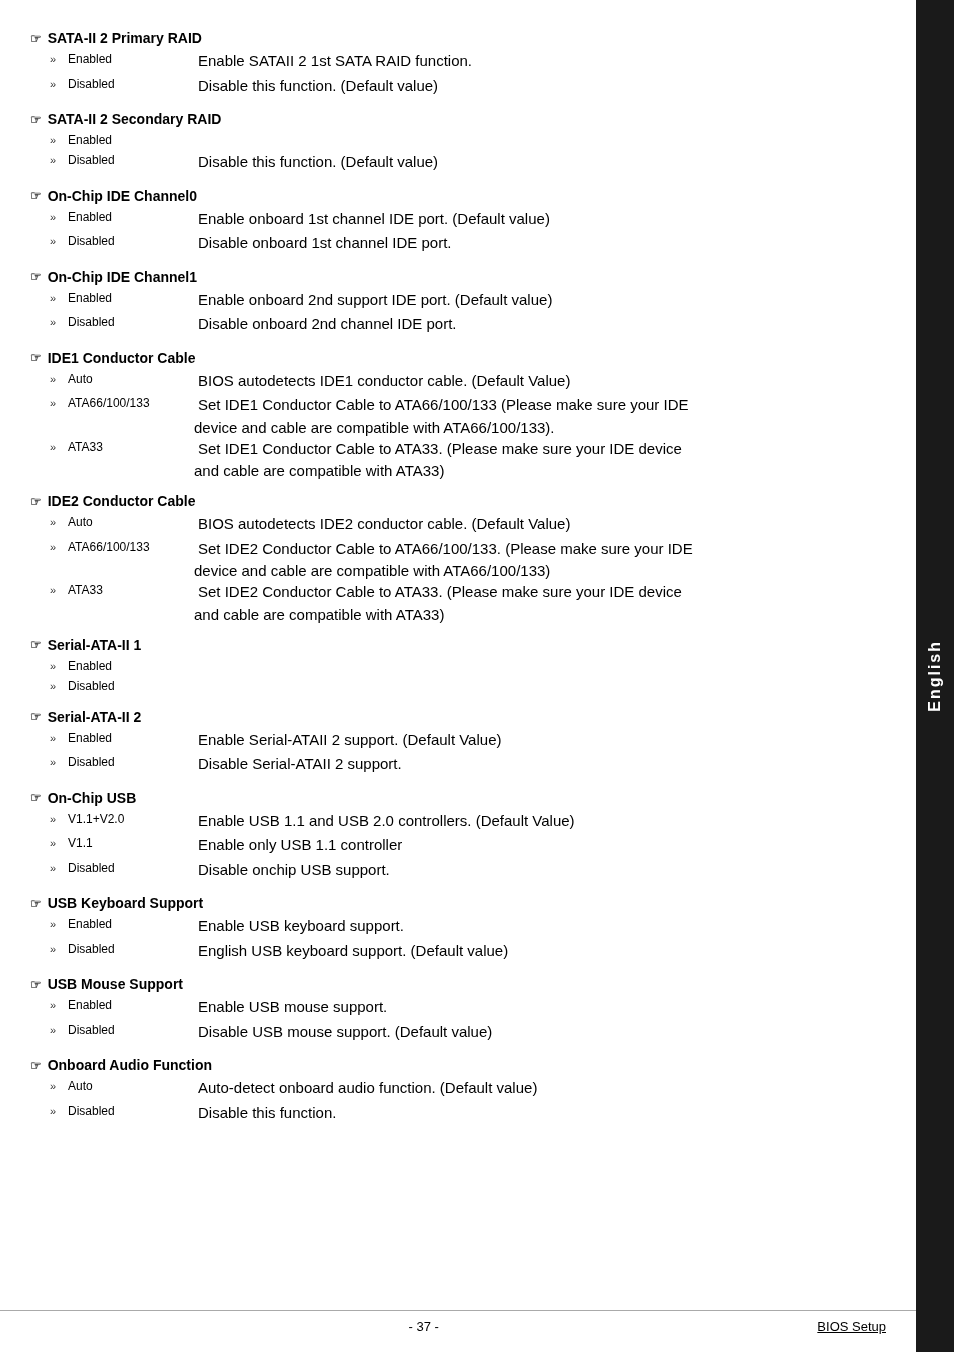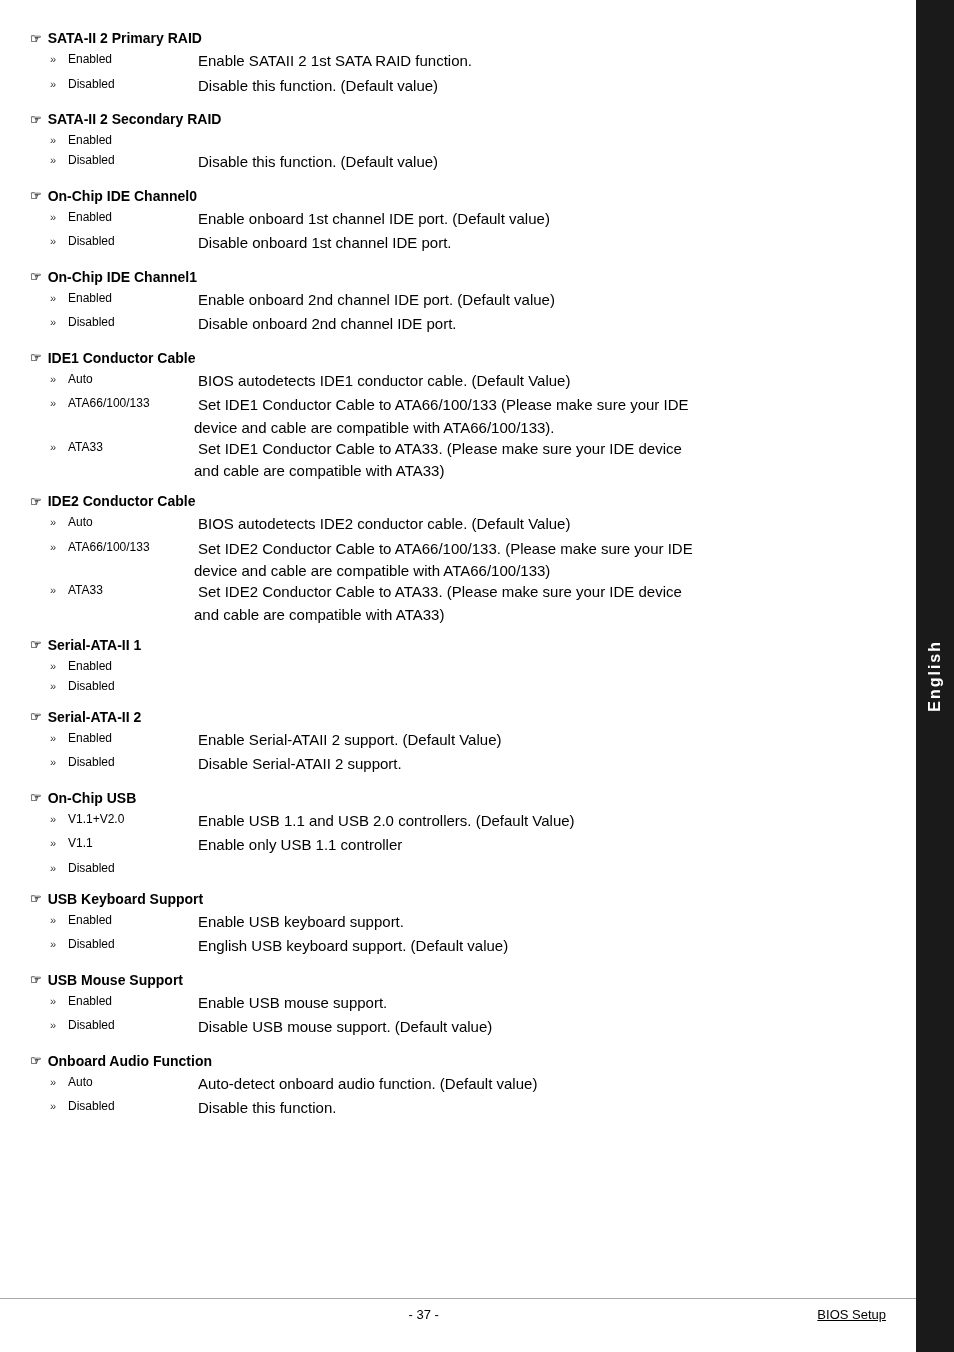--- a/index.html
+++ b/index.html
@@ -102,21 +102,21 @@
     }
 
     .footer {
       position: absolute;
       bottom: 18px;
       left: 0;
       right: 38px;
       display: flex;
       justify-content: space-between;
       align-items: center;
-      padding: 12px 30px;
+      padding: 0 30px;
       border-top: 1px solid #aaa;
       padding-top: 8px;
     }
 
     .footer-center {
       text-align: center;
       flex: 1;
     }
 
     .footer-right {
@@ -183,21 +183,21 @@
           </div>
         </div>
         <div class="section">
           <div class="section-title">
             <span class="arrow-icon">☞</span>
             <span>On-Chip IDE Channel1</span>
           </div>
           <div class="option-row">
             <span class="option-bullet double-arrow">»</span>
             <span class="option-key">Enabled</span>
-            <span class="option-desc">Enable onboard 2nd channel IDE port. (Default value)</span>
+            <span class="option-desc">Enable onboard 2nd support IDE port. (Default value)</span>
           </div>
           <div class="option-row">
             <span class="option-bullet double-arrow">»</span>
             <span class="option-key">Disabled</span>
             <span class="option-desc">Disable onboard 2nd channel IDE port.</span>
           </div>
         </div>
         <div class="section">
           <div class="section-title">
             <span class="arrow-icon">☞</span>
@@ -285,20 +285,21 @@
             <span class="option-desc">Enable USB 1.1 and USB 2.0 controllers. (Default Value)</span>
           </div>
           <div class="option-row">
             <span class="option-bullet double-arrow">»</span>
             <span class="option-key">V1.1</span>
             <span class="option-desc">Enable only USB 1.1 controller</span>
           </div>
           <div class="option-row">
             <span class="option-bullet double-arrow">»</span>
             <span class="option-key">Disabled</span>
+            <span class="option-desc">Disable onchip USB support.</span>
           </div>
         </div>
         <div class="section">
           <div class="section-title">
             <span class="arrow-icon">☞</span>
             <span>USB Keyboard Support</span>
           </div>
           <div class="option-row">
             <span class="option-bullet double-arrow">»</span>
             <span class="option-key">Enabled</span>

